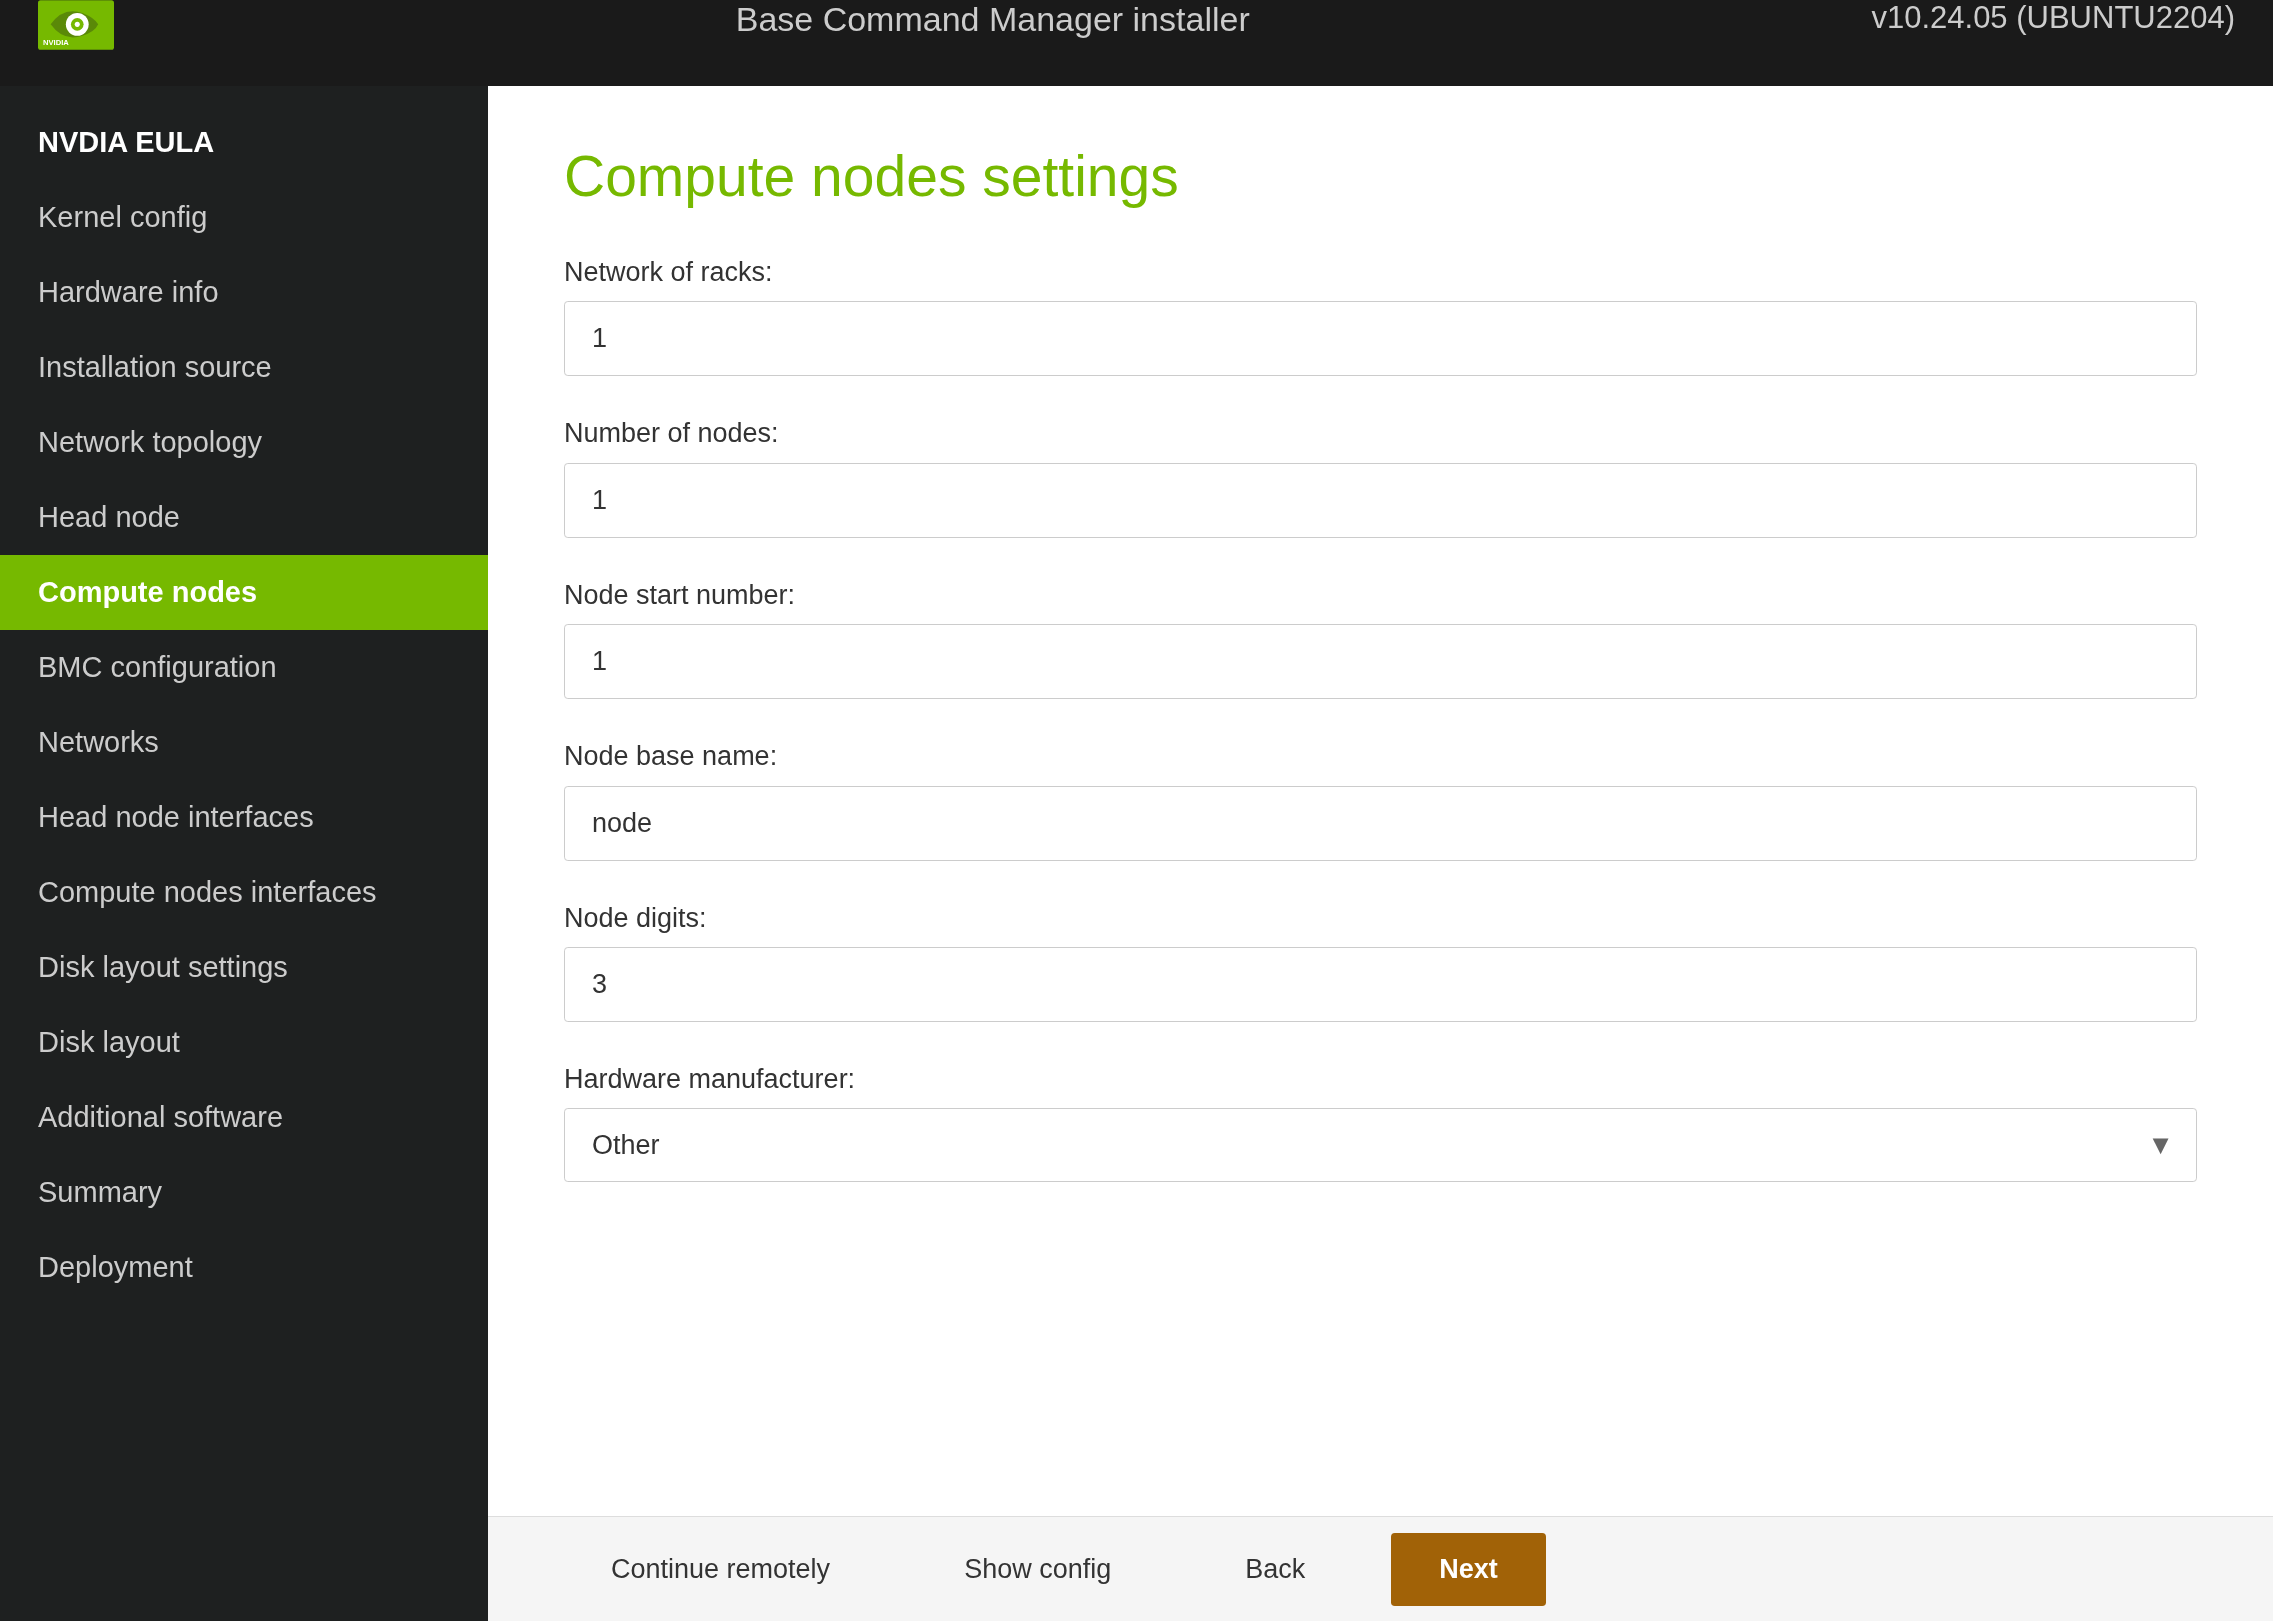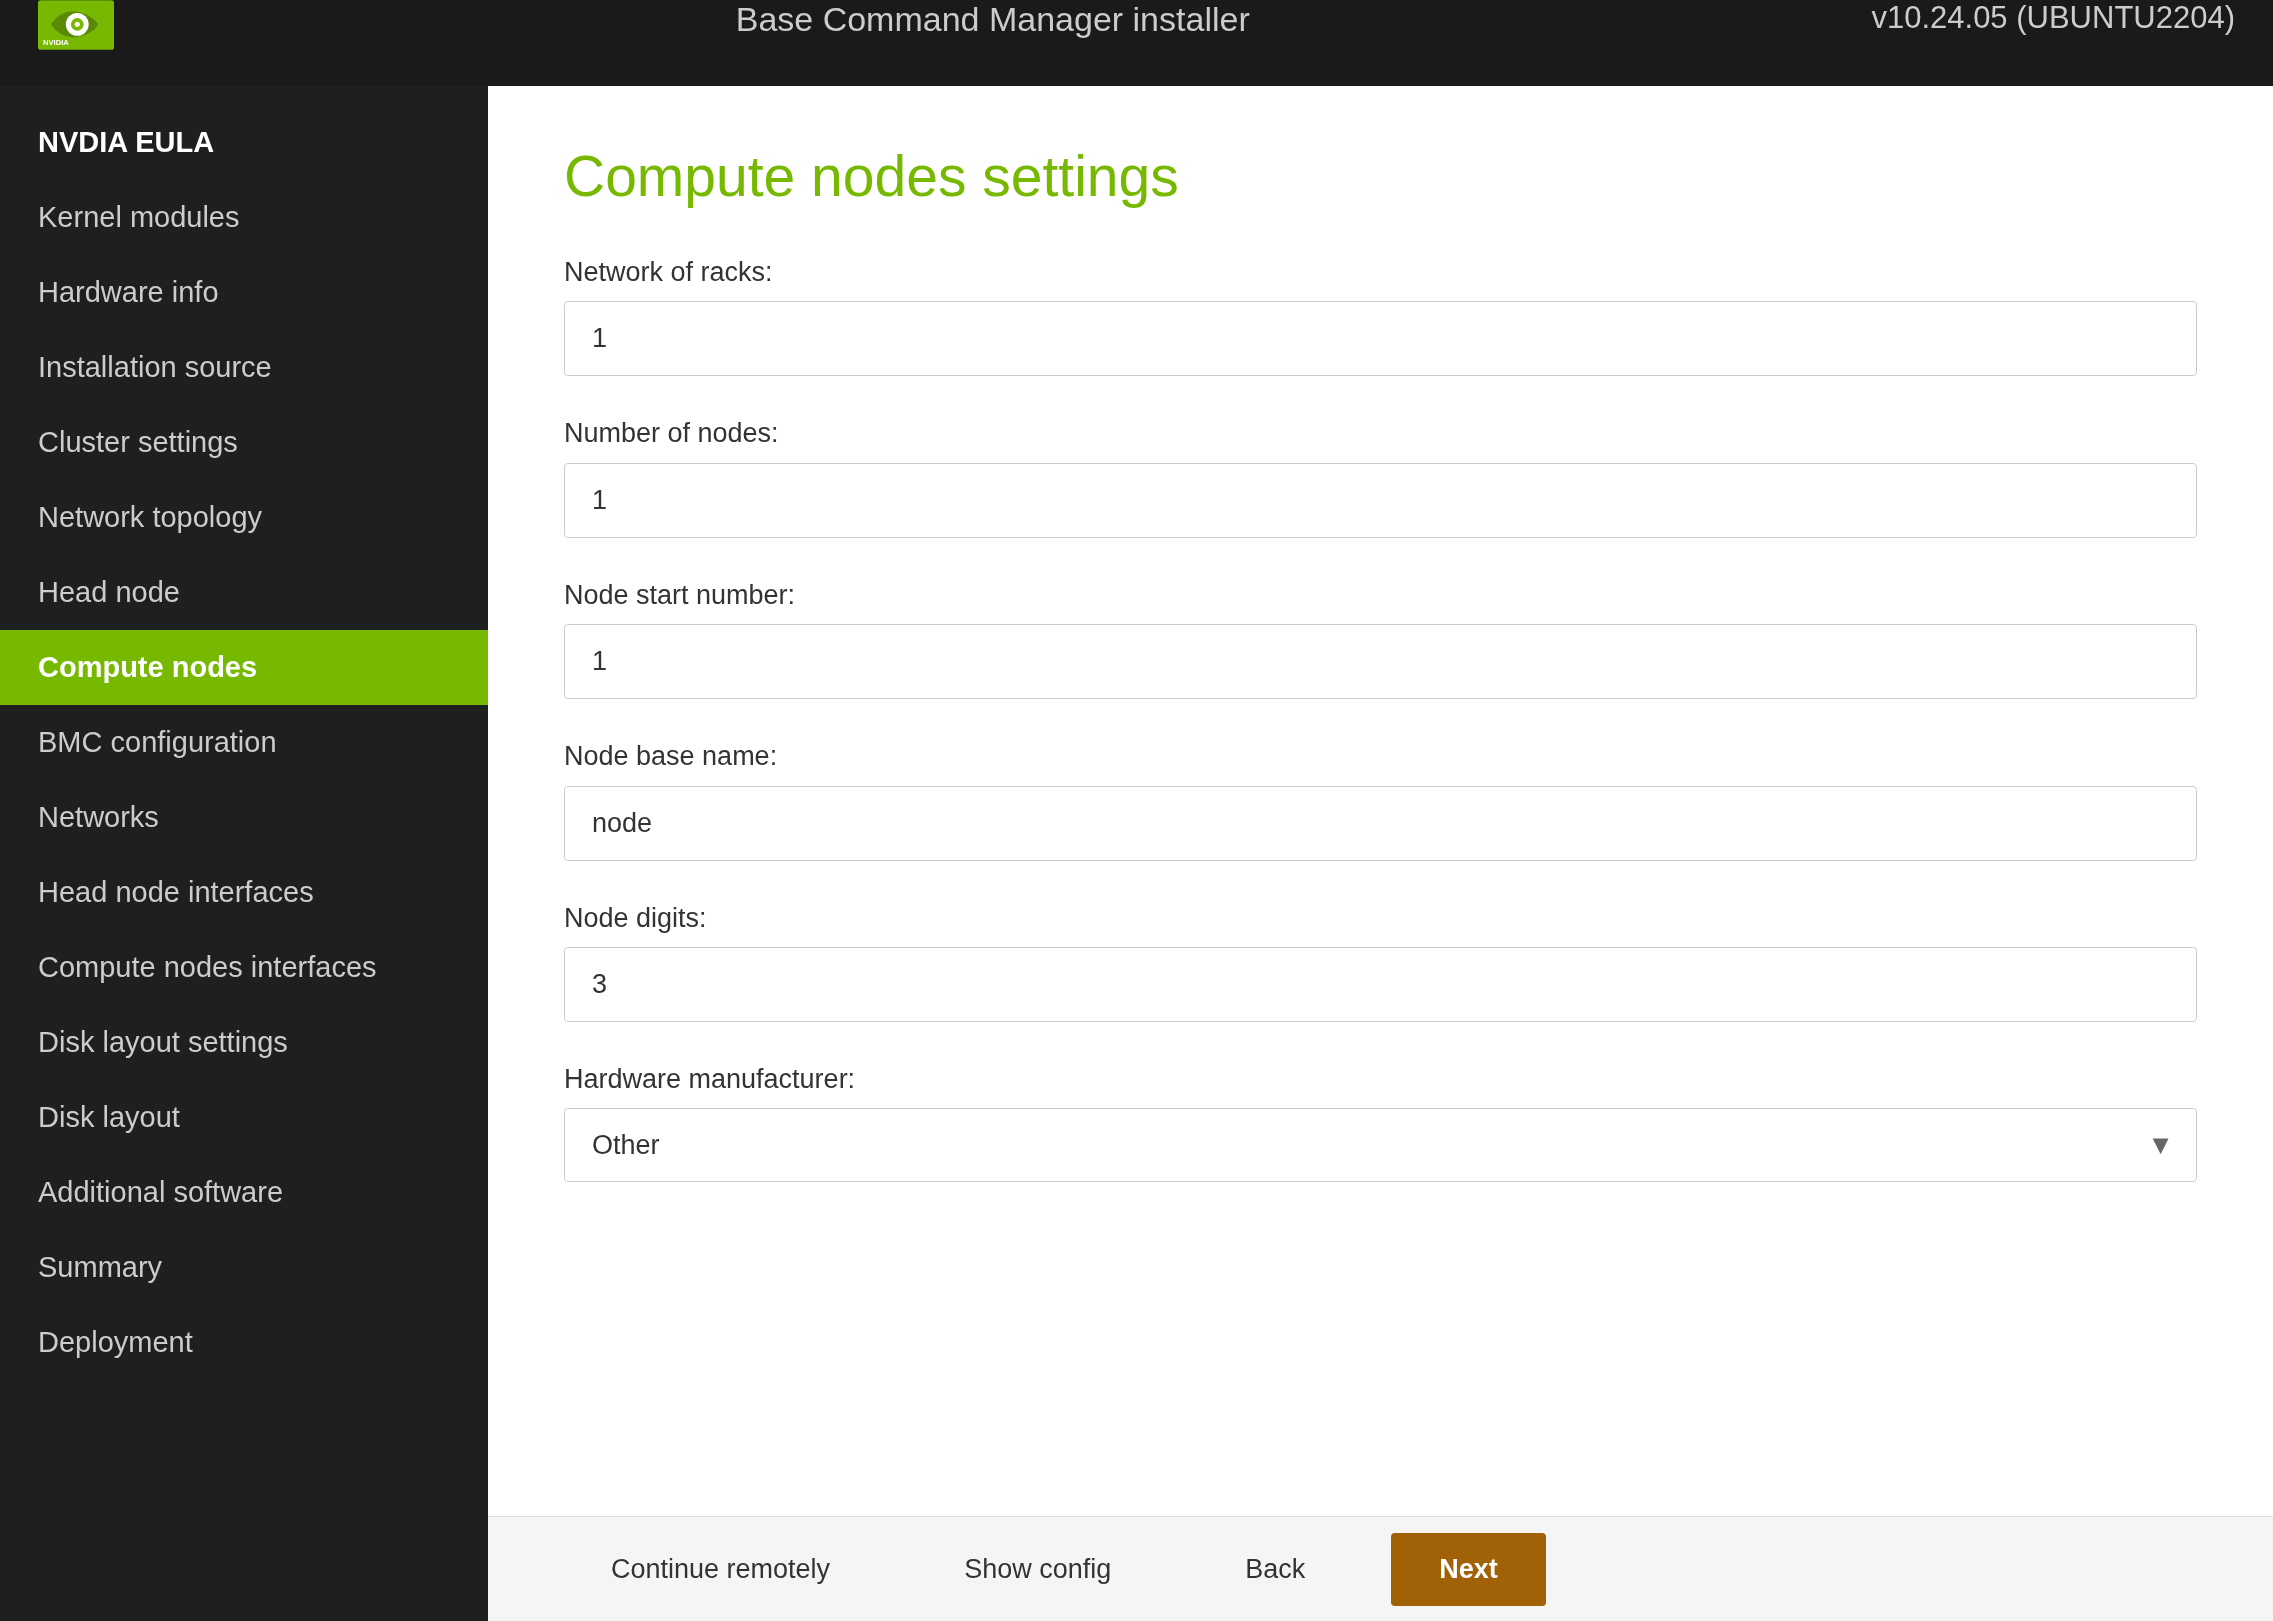--- a/index.html
+++ b/index.html
@@ -190,24 +190,23 @@
     </svg>
   </div>
   <div class="topbar-title">Base Command Manager installer</div>
   <div class="topbar-version">v10.24.05 (UBUNTU2204)</div>
 </div>
 
 <div class="main-layout">
 
   <nav class="sidebar">
     <div class="sidebar-item header-item">NVDIA EULA</div>
-    <div class="sidebar-item">Kernel modules</div>
+    <div class="sidebar-item">Kernel config</div>
     <div class="sidebar-item">Hardware info</div>
     <div class="sidebar-item">Installation source</div>
-    <div class="sidebar-item">Cluster settings</div>
     <div class="sidebar-item">Network topology</div>
     <div class="sidebar-item">Head node</div>
     <div class="sidebar-item active">Compute nodes</div>
     <div class="sidebar-item">BMC configuration</div>
     <div class="sidebar-item">Networks</div>
     <div class="sidebar-item">Head node interfaces</div>
     <div class="sidebar-item">Compute nodes interfaces</div>
     <div class="sidebar-item">Disk layout settings</div>
     <div class="sidebar-item">Disk layout</div>
     <div class="sidebar-item">Additional software</div>

